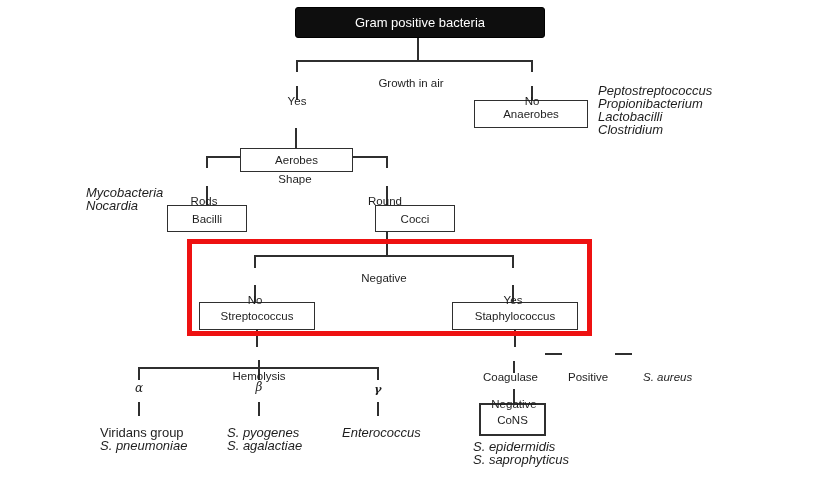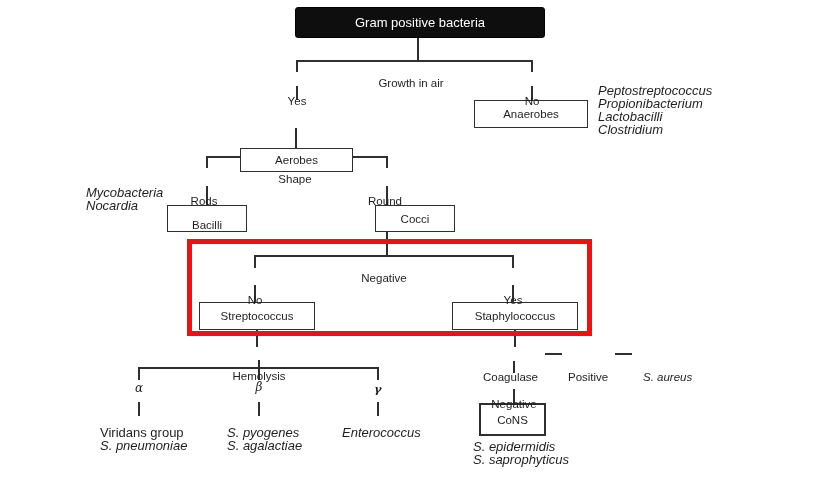--- a/index.html
+++ b/index.html
@@ -78,21 +78,21 @@
   <div class="ln" style="left:386px;top:157px;width:2px;height:11px;"></div>
   <div class="lbl c" style="left:204px;top:171px;">Rods</div>
   <div class="lbl c" style="left:385px;top:171px;">Round</div>
   <div class="ln" style="left:206px;top:186px;width:2px;height:19px;"></div>
   <div class="ln" style="left:386px;top:186px;width:2px;height:19px;"></div>
 
   <div class="species" style="left:86px;top:186px;">
     <div>Mycobacteria</div>
     <div>Nocardia</div>
   </div>
-  <div class="box" style="left:167px;top:205px;width:80px;height:27px;align-items:flex-end;">
+  <div class="box" style="left:167px;top:205px;width:80px;height:27px;">
     <span>Bacilli</span>
   </div>
   <div class="box" style="left:347px;top:205px;width:80px;height:27px;margin-left:28px;">
     <span>Cocci</span>
   </div>
   <div class="ln" style="left:386px;top:232px;width:2px;height:24px;"></div>
 
   <div class="ln" style="left:254px;top:255px;width:260px;height:2px;"></div>
   <div class="lbl c online" style="left:384px;top:248px;">Negative</div>
   <div class="ln" style="left:254px;top:256px;width:2px;height:12px;"></div>

